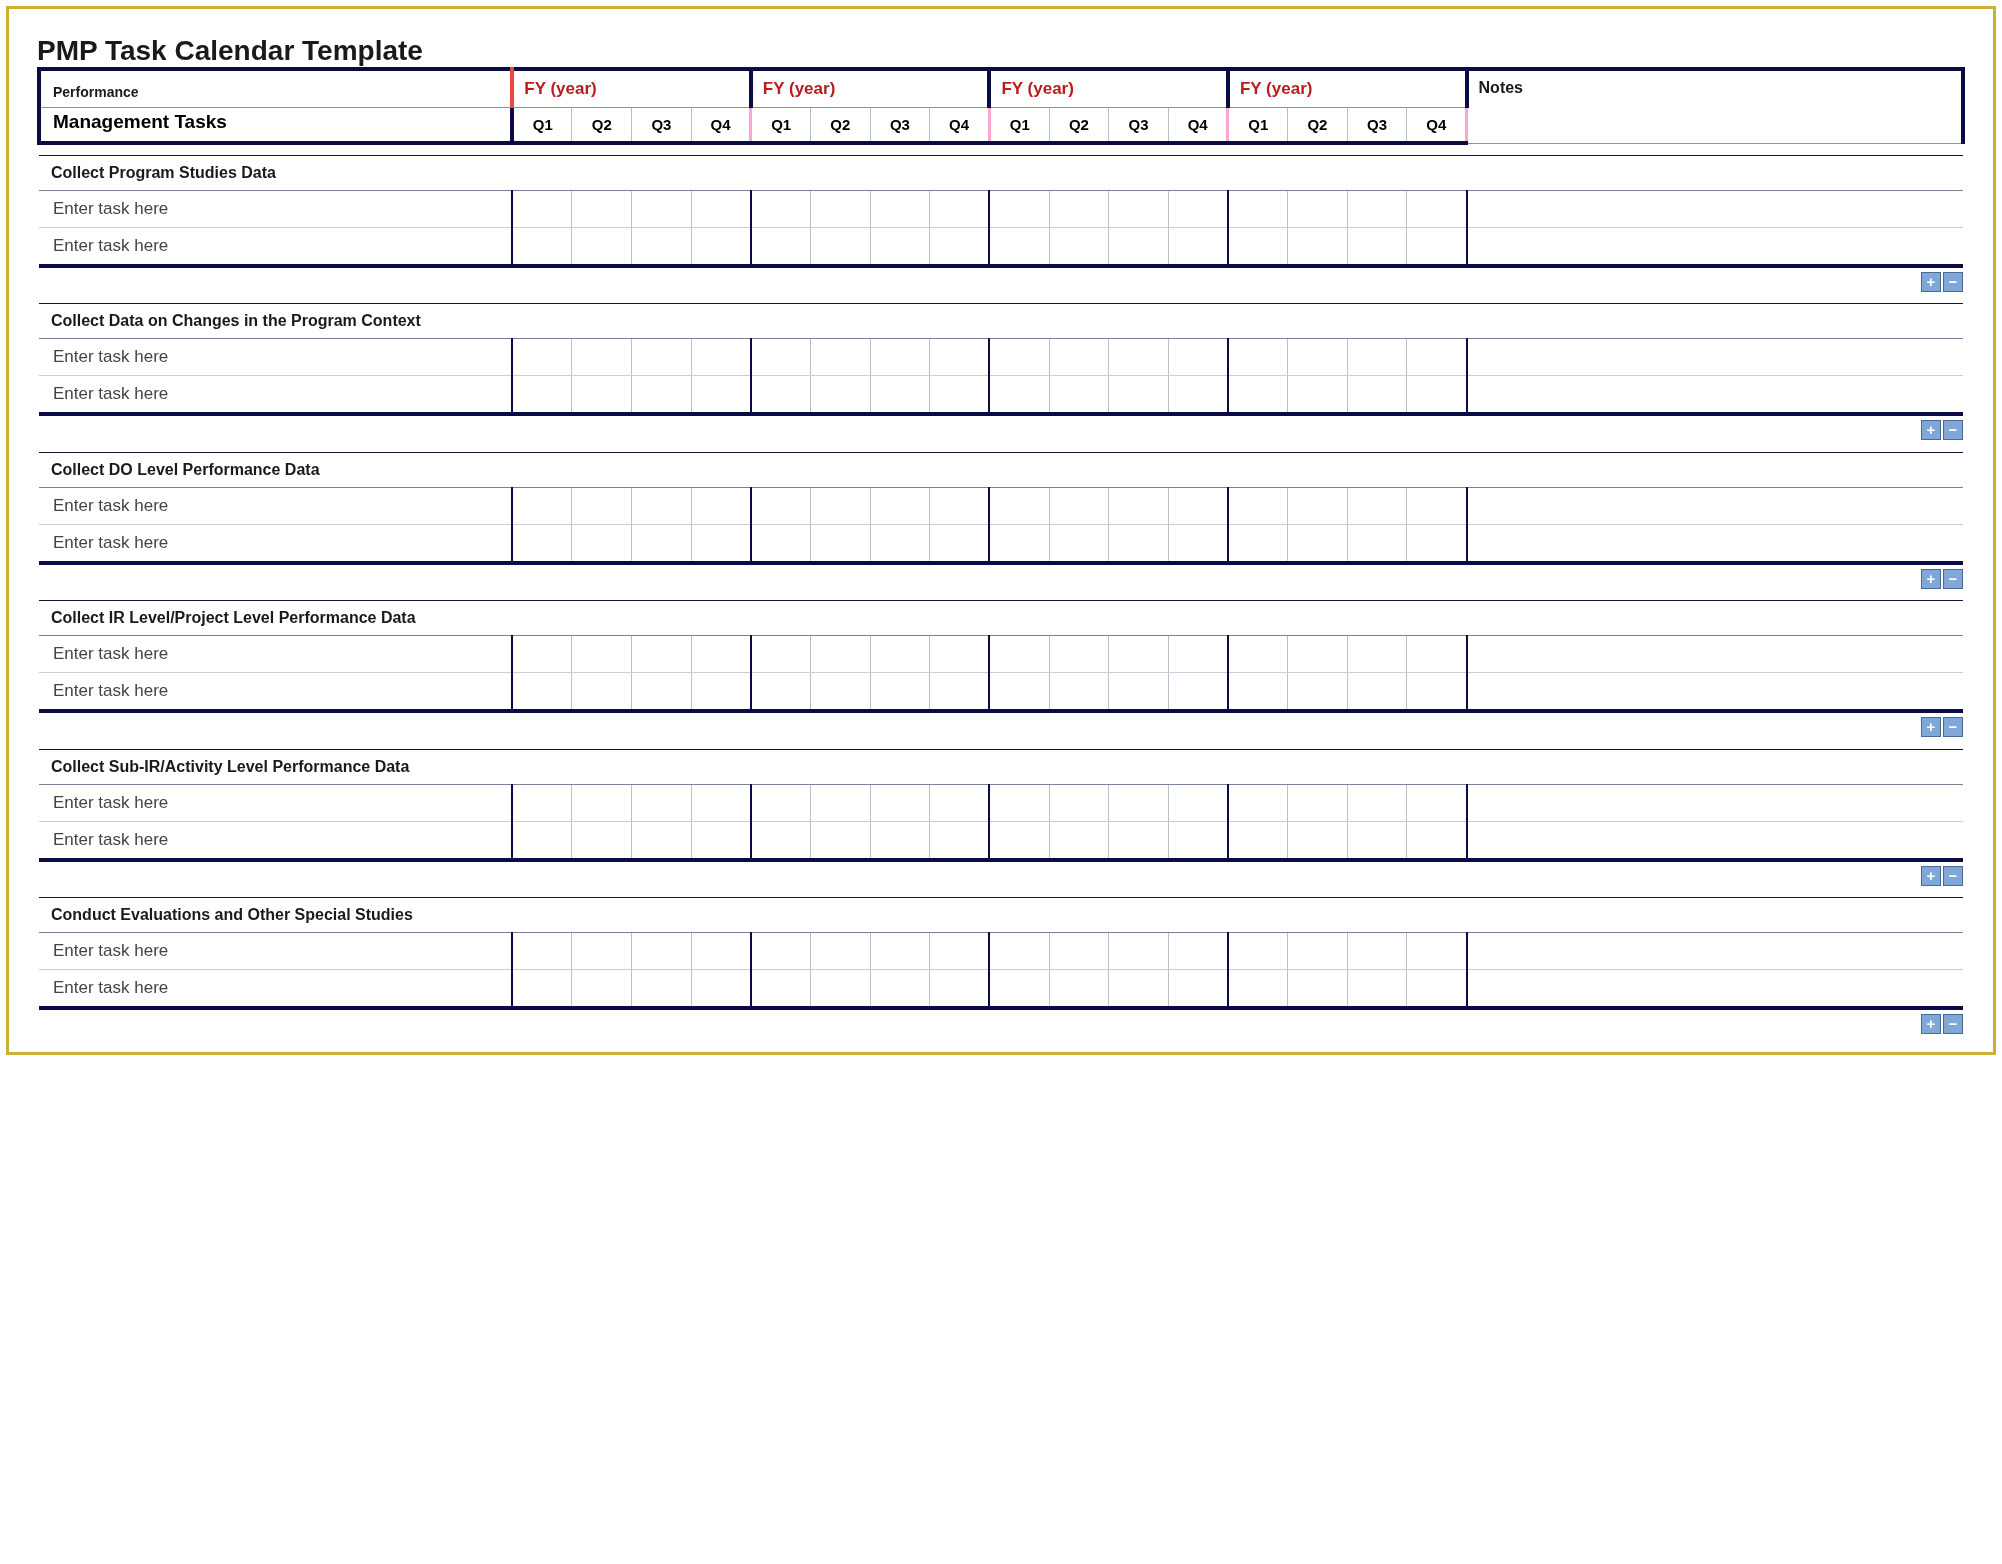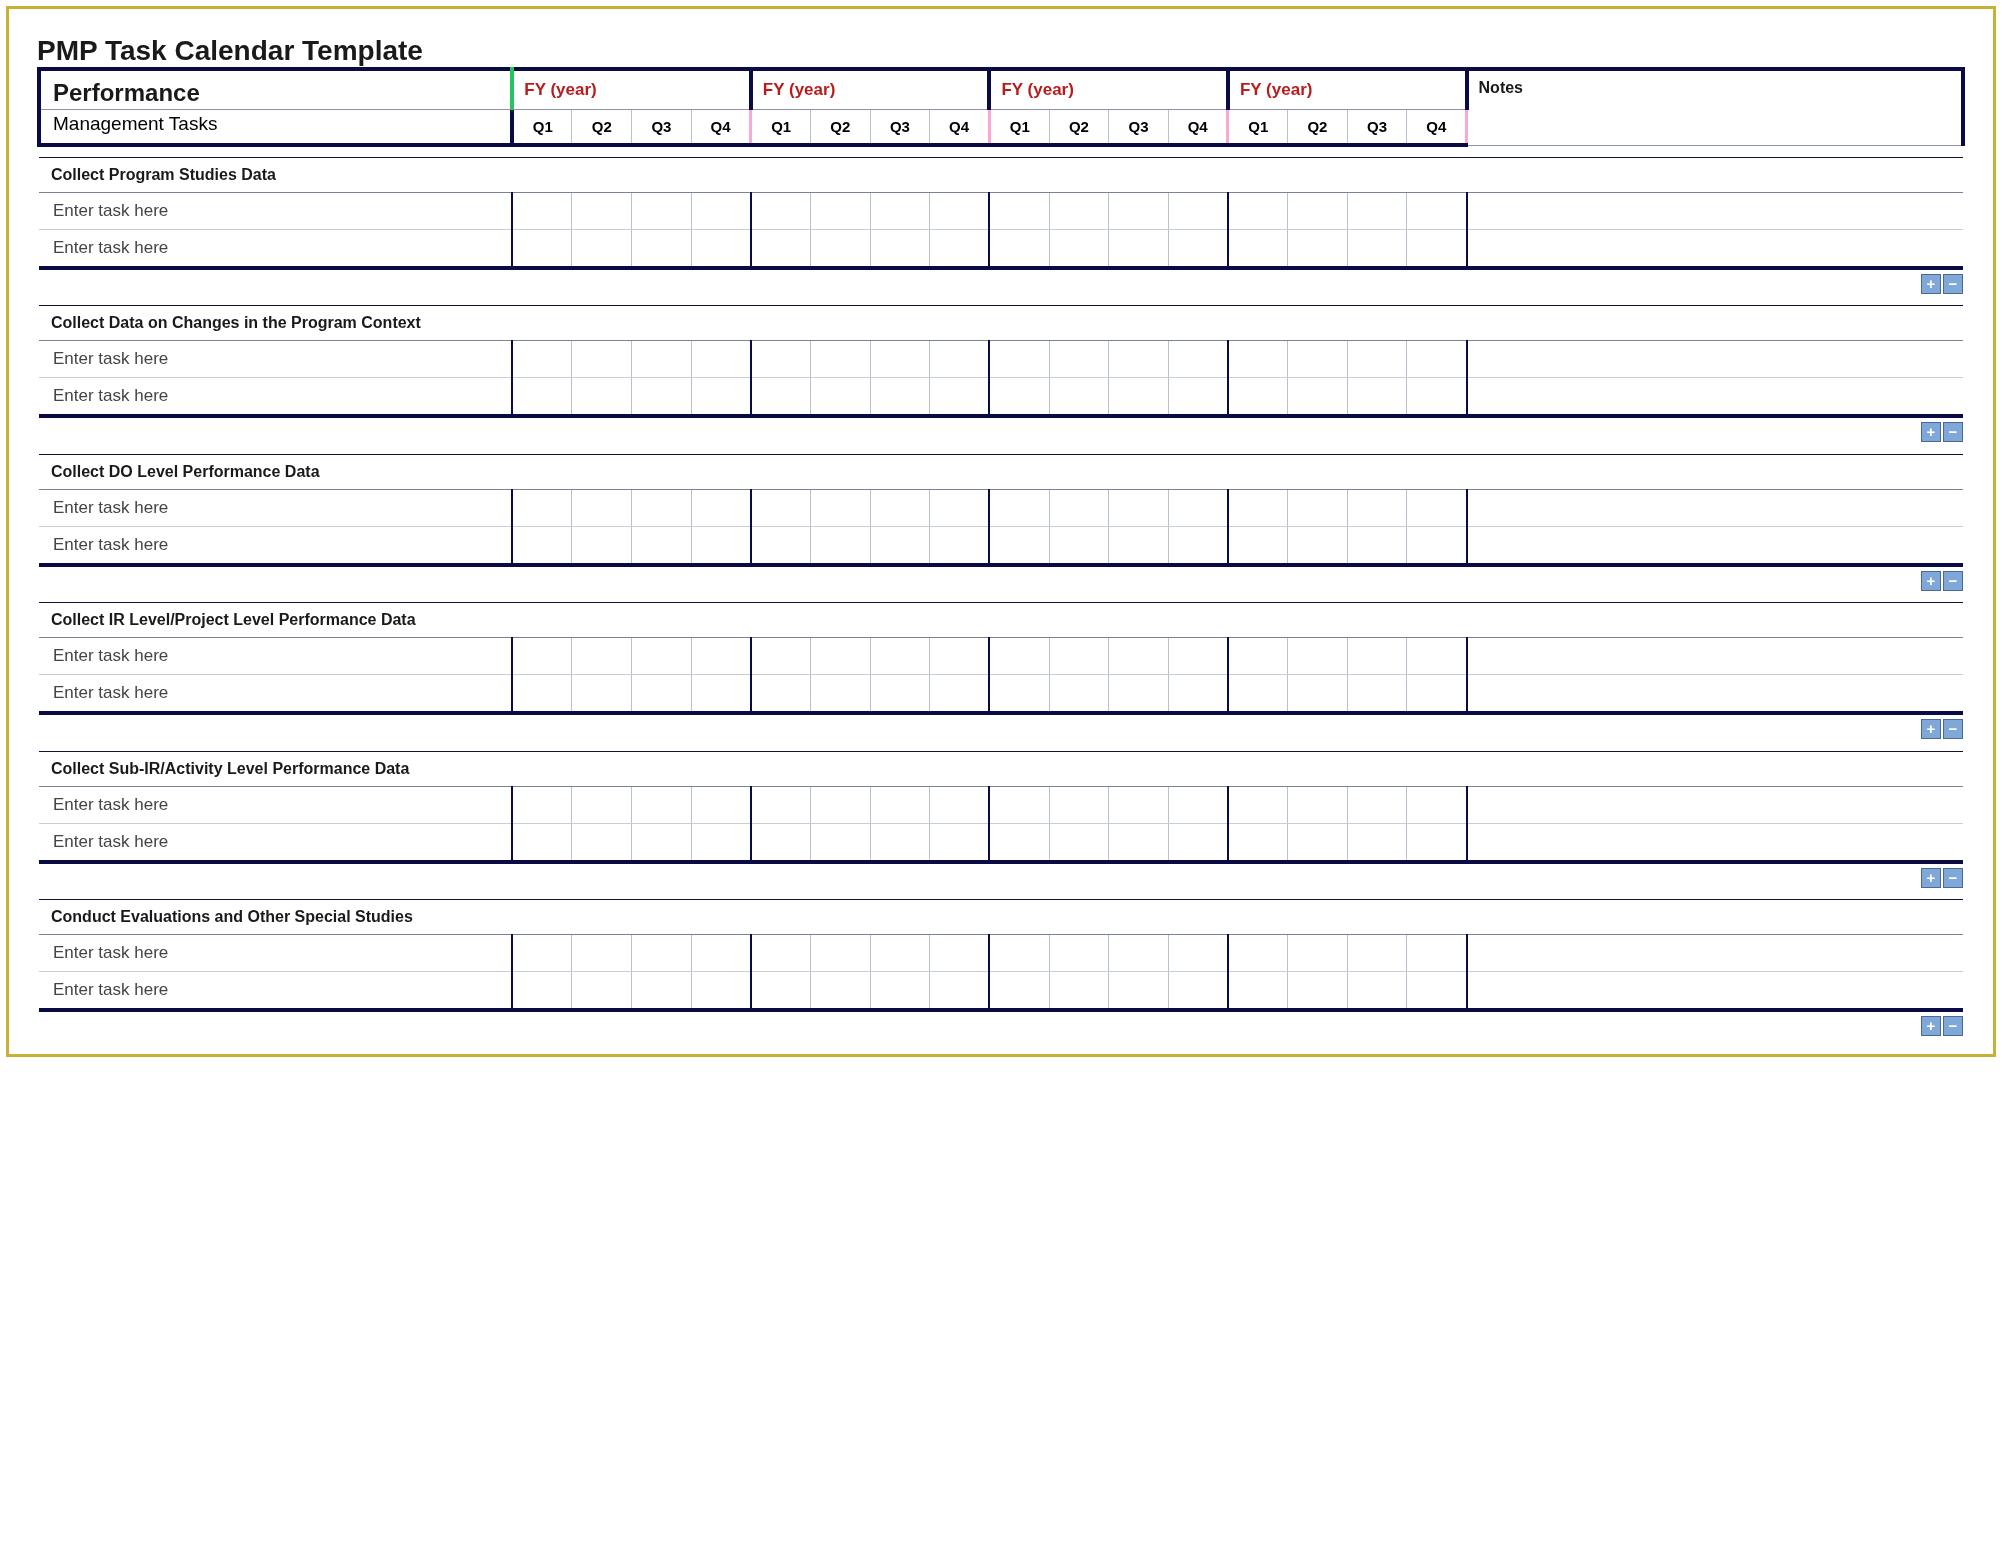--- a/index.html
+++ b/index.html
@@ -22,26 +22,26 @@
   border-collapse: collapse;
 }
 .calendar-table td, .calendar-table th {
   border: 1px solid #b8c0cc;
 }
 .hdr-top td {
   border-top: 4px solid #0a0a44;
   border-bottom: 1px solid #8a94a6;
 }
 .hdr-top .main-label {
-  font-size: 24px;
+  font-size: 14px;
   font-weight: bold;
   color: #1a1a1a;
   padding: 8px 12px 2px;
   border-left: 4px solid #0a0a44;
-  border-right: 4px solid #22c55e;
+  border-right: 4px solid #ef4444;
 }
 .hdr-top .fy-cell {
   font-size: 17px;
   font-weight: bold;
   color: #b91c1c;
   padding: 8px 10px;
   border-right: 4px solid #0a0a44;
   text-align: left;
   white-space: nowrap;
 }
@@ -49,21 +49,21 @@
   font-size: 16px;
   font-weight: bold;
   color: #1a1a1a;
   padding: 8px 10px;
   border-right: 4px solid #0a0a44;
   text-align: left;
   vertical-align: top;
 }
 .hdr-bottom .main-sub {
   font-size: 19px;
-  font-weight: normal;
+  font-weight: bold;
   padding: 2px 12px 8px;
   border-left: 4px solid #0a0a44;
   border-right: 4px solid #0a0a44;
   border-bottom: 4px solid #0a0a44;
 }
 .hdr-bottom .q-cell {
   font-size: 15px;
   font-weight: bold;
   text-align: center;
   padding: 8px 4px;

